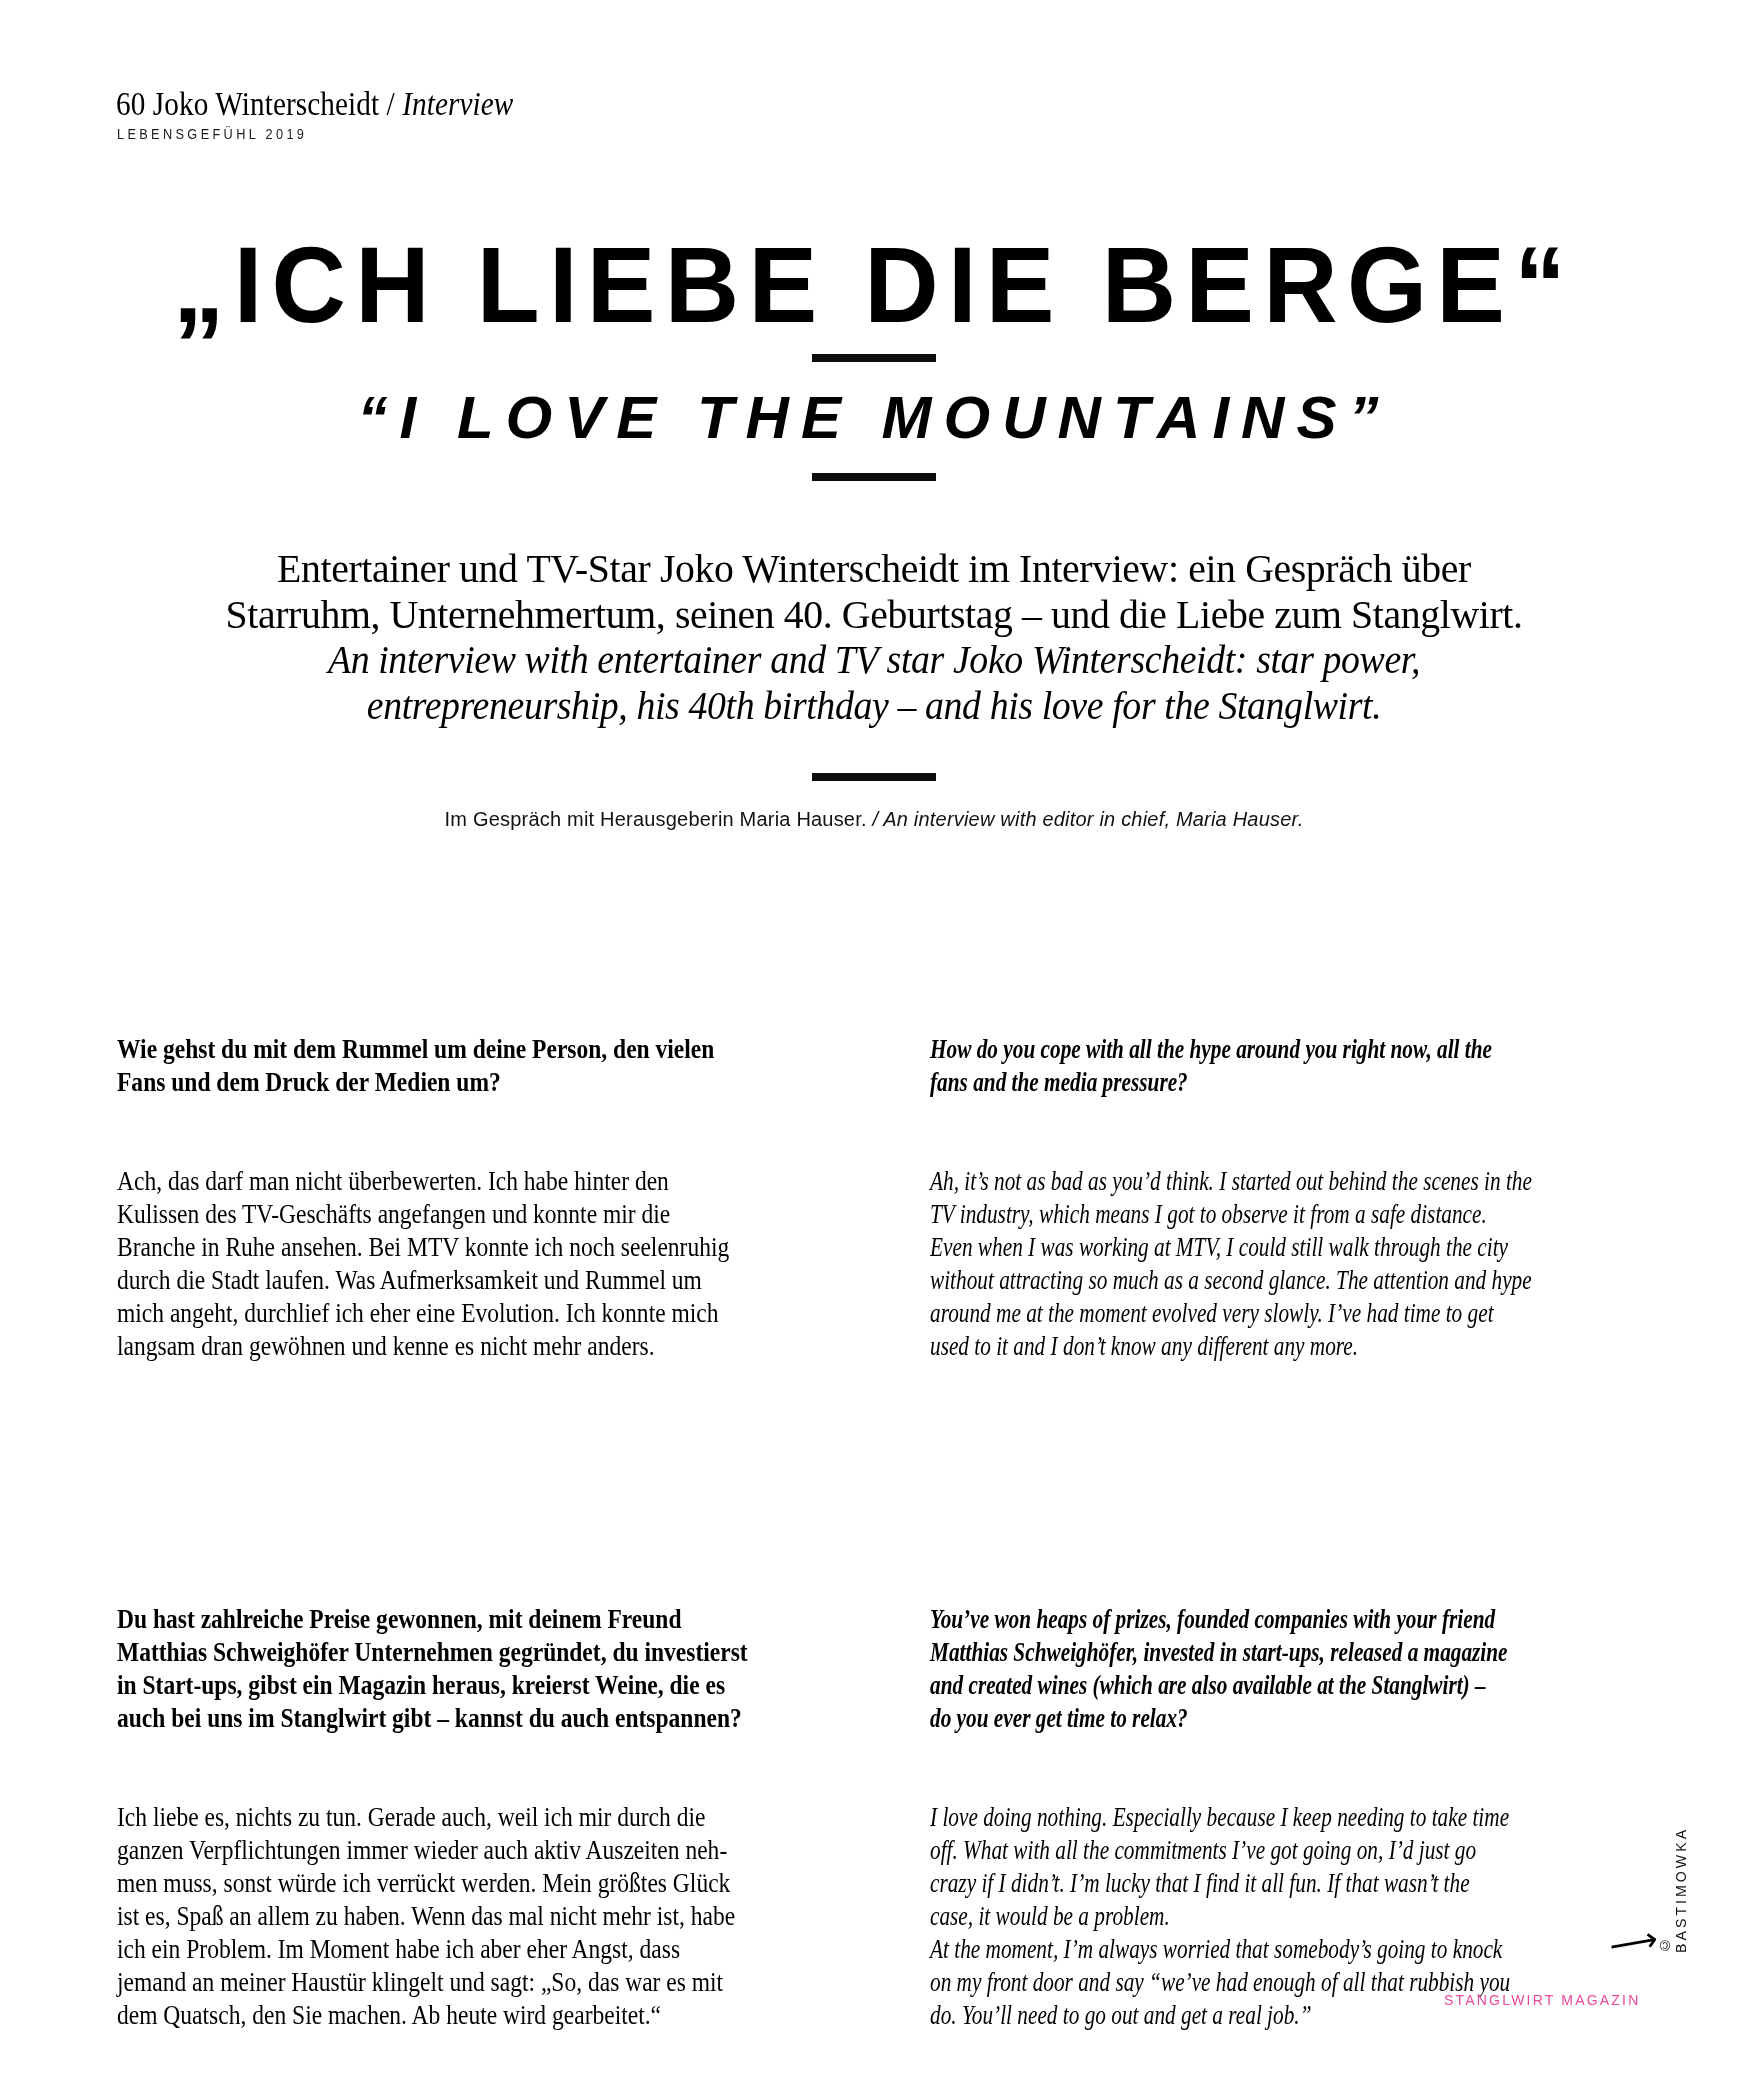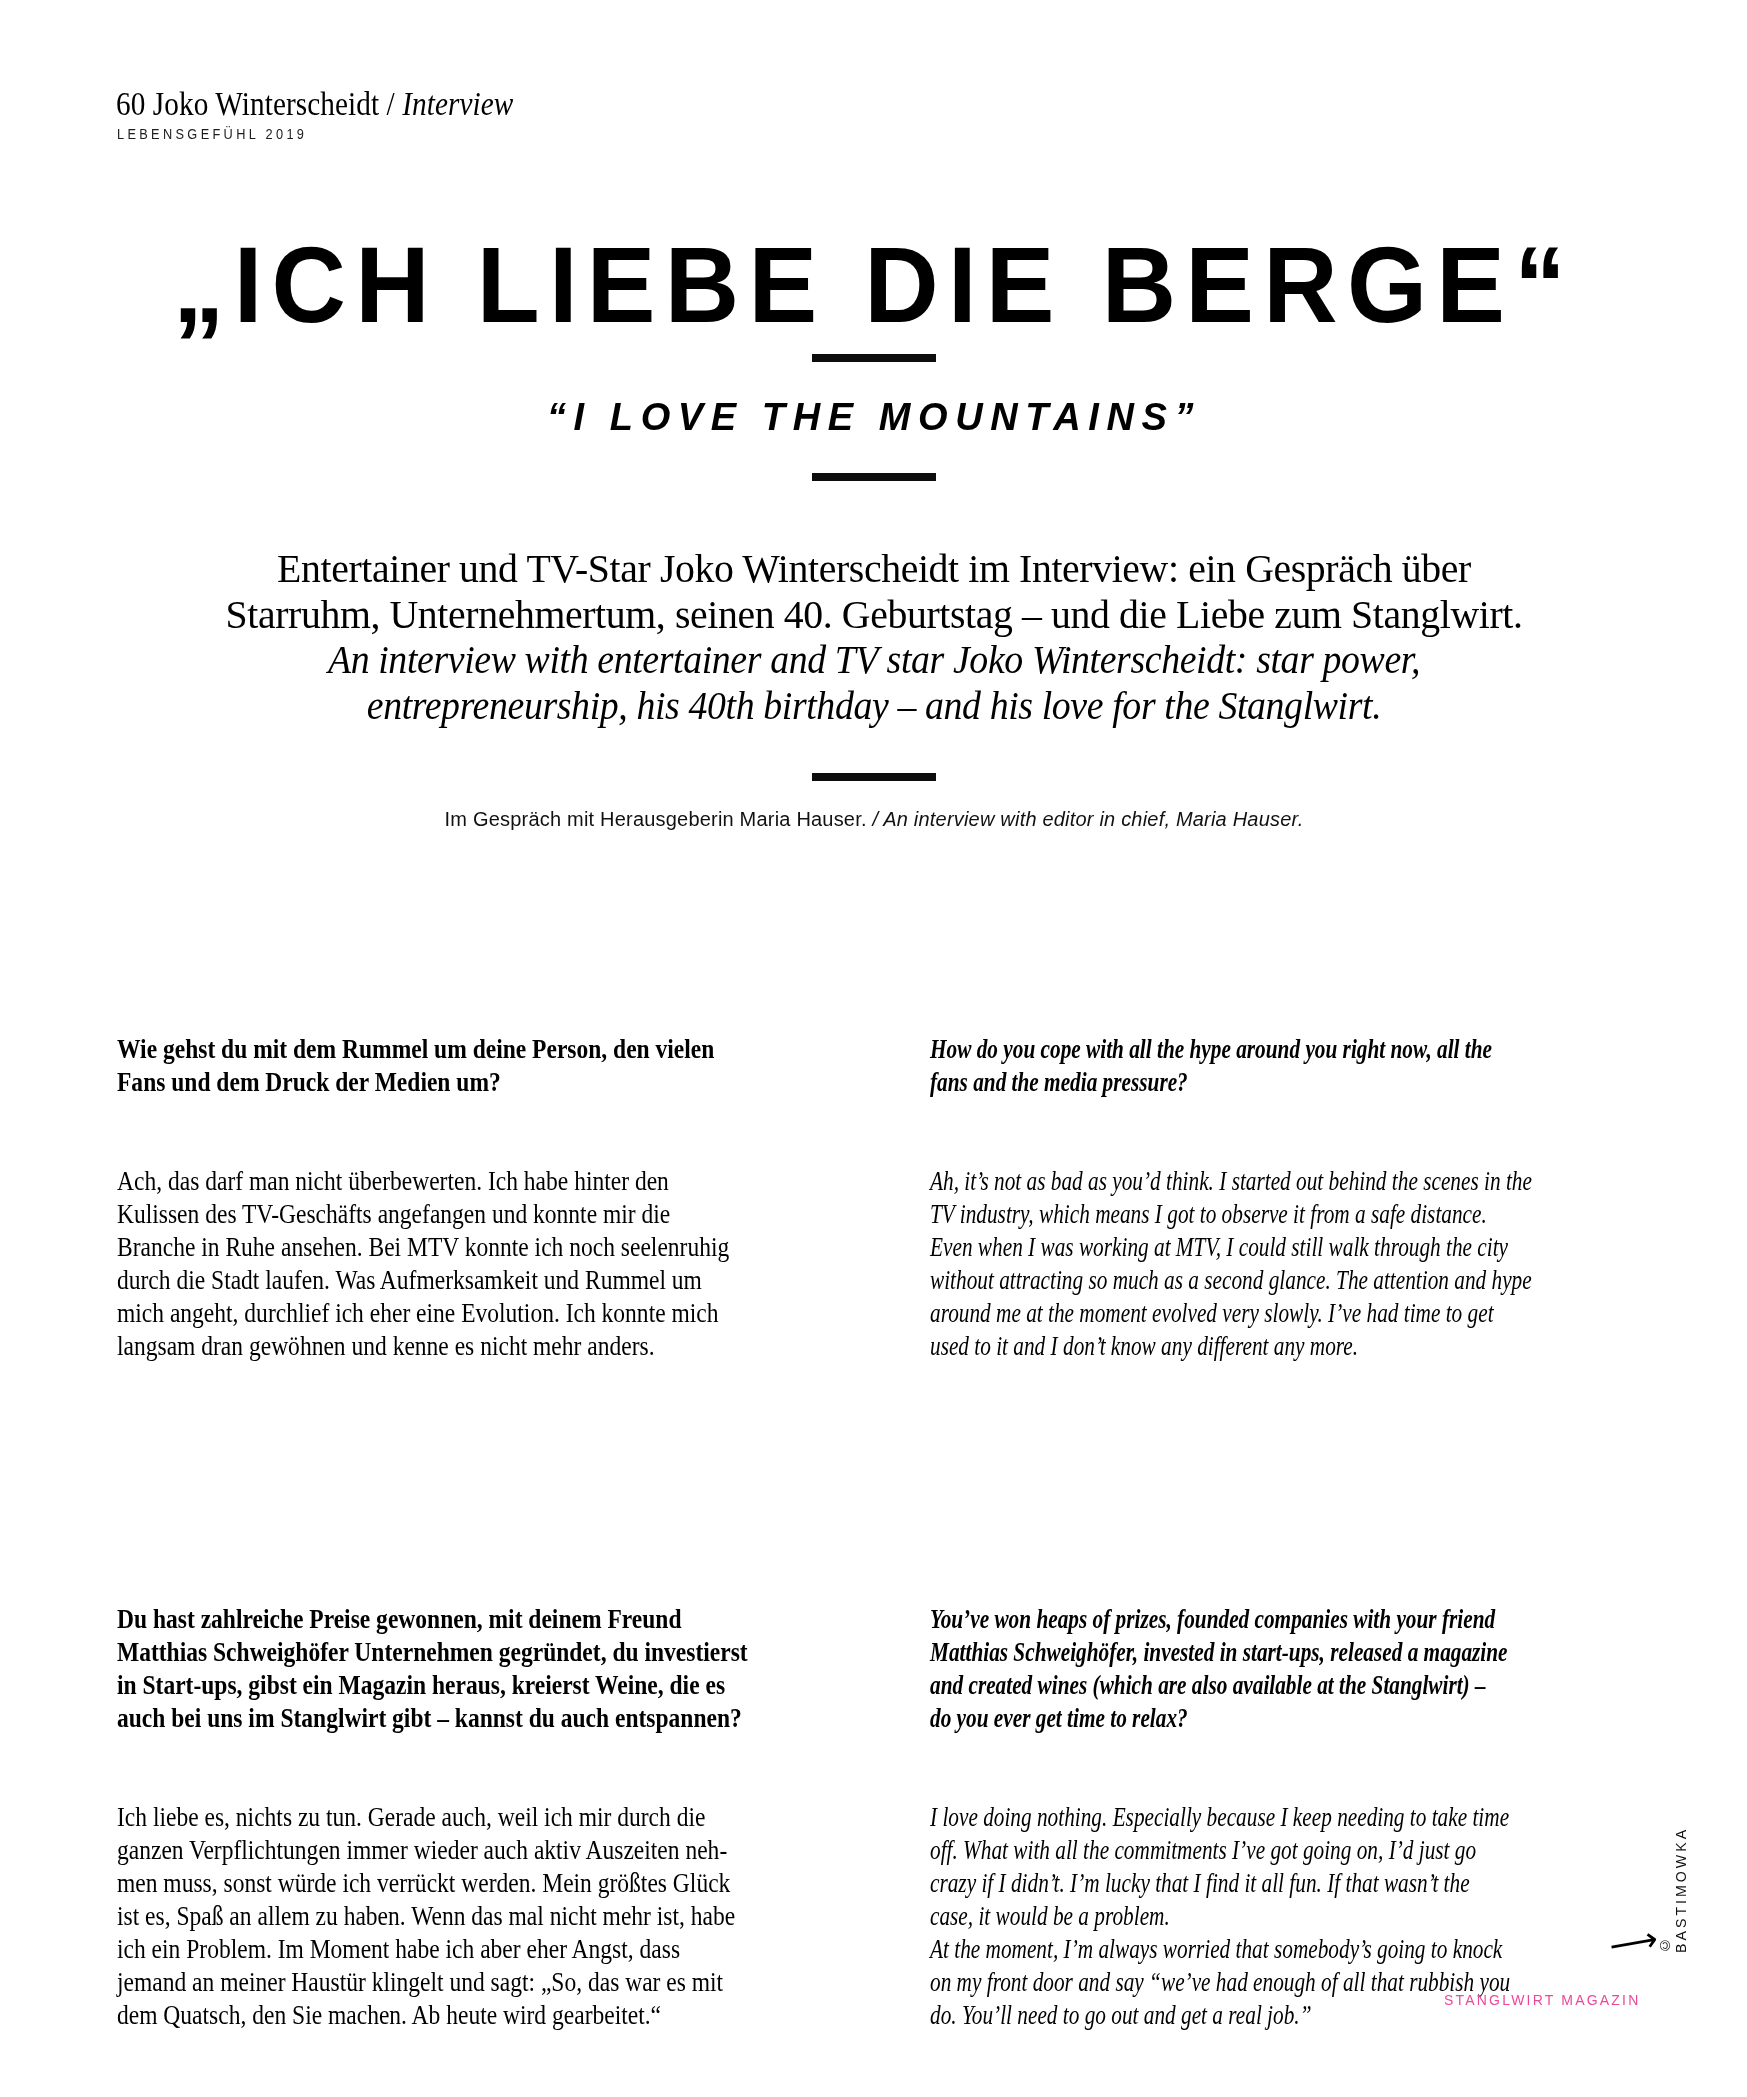--- a/index.html
+++ b/index.html
@@ -30,21 +30,21 @@
   .h1-de {
     left:0; top:227px; width:1748px; text-align:center;
     font-family:"Liberation Sans", sans-serif;
     font-weight:700; font-size:103px; line-height:112px;
     letter-spacing:0.09em; white-space:pre;
     transform:scaleY(1.04); transform-origin:center top;
   }
   .h2-en {
     left:0; top:389px; width:1748px; text-align:center;
     font-family:"Liberation Sans", sans-serif;
-    font-weight:700; font-style:italic; font-size:38px; line-height:57px;
+    font-weight:700; font-style:italic; font-size:60px; line-height:57px;
     letter-spacing:0.2em; white-space:pre;
   }
   .rule {
     left:50%; width:124px; height:8.2px; margin-left:-62px;
     background:#0d0d0d;
   }
   .rule1 { top:354px; }
   .rule2 { top:473px; }
   .rule3 { top:773px; }
 

